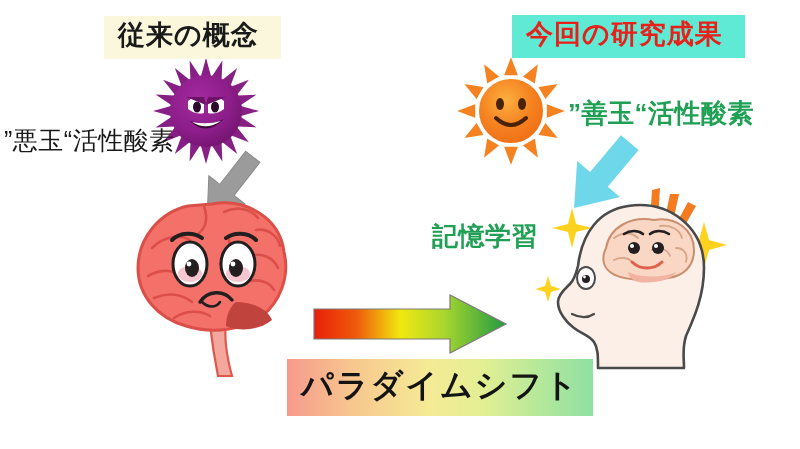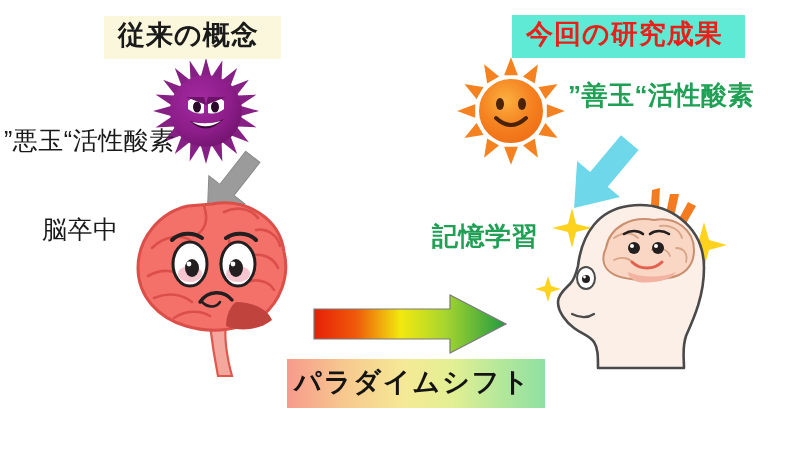--- a/index.html
+++ b/index.html
@@ -48,33 +48,33 @@
     letter-spacing: 0.5px;
   }
   .label-green {
     color: #1fa055;
     font-size: 26px;
     font-weight: 700;
     white-space: nowrap;
     letter-spacing: 0.5px;
   }
   #label-bad-ros { left: 4px; top: 124px; }
-  #label-good-ros { left: 568px; top: 78px; }
+  #label-good-ros { left: 568px; top: 96px; }
   #label-stroke { left: 42px; top: 213px; }
   #label-neurodegeneration { left: 28px; top: 253px; }
   #label-memory-learning { left: 432px; top: 219px; }
 
   
   #paradigm-shift-band {
     left: 287px; top: 359px;
-    padding: 5px 14px 8px 7px;
+    padding: 5px 14px 8px 14px;
     background: linear-gradient(90deg,
         #f79a8c 0%, #f7c88e 22%, #f5ea96 46%,
         #e3ef93 64%, #b6e89a 82%, #8fe0a2 100%);
-    font-size: 27px;
+    font-size: 32px;
     font-weight: 700;
     color: #141414;
     letter-spacing: 2px;
     white-space: nowrap;
   }
 
   
   #paradigm-arrow { left: 312px; top: 293px; }
 
   
@@ -309,20 +309,19 @@
   </div>
 
   <div class="abs header-band" id="header-left">従来の概念</div>
 
   <div class="abs header-band" id="header-right">今回の研究成果</div>
 
   <div class="abs label-black" id="label-bad-ros">”悪玉“活性酸素</div>
 
   <div class="abs label-green" id="label-good-ros">”善玉“活性酸素</div>
 
-  <div class="abs label-black" id="label-stroke">脳卒中</div>
 
 
   <div class="abs label-green" id="label-memory-learning">記憶学習</div>
 
   <div class="abs" id="paradigm-shift-band">パラダイムシフト</div>
 
 </div>
 
 </body></html>

